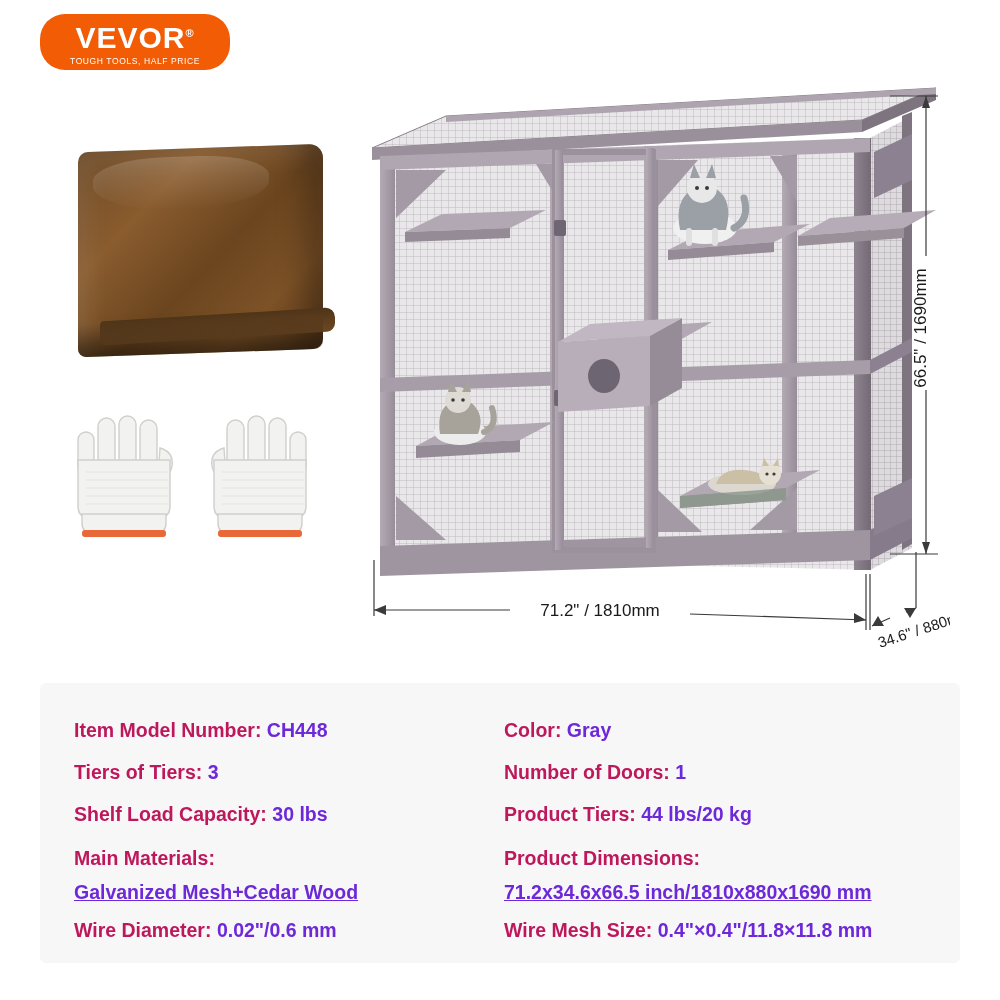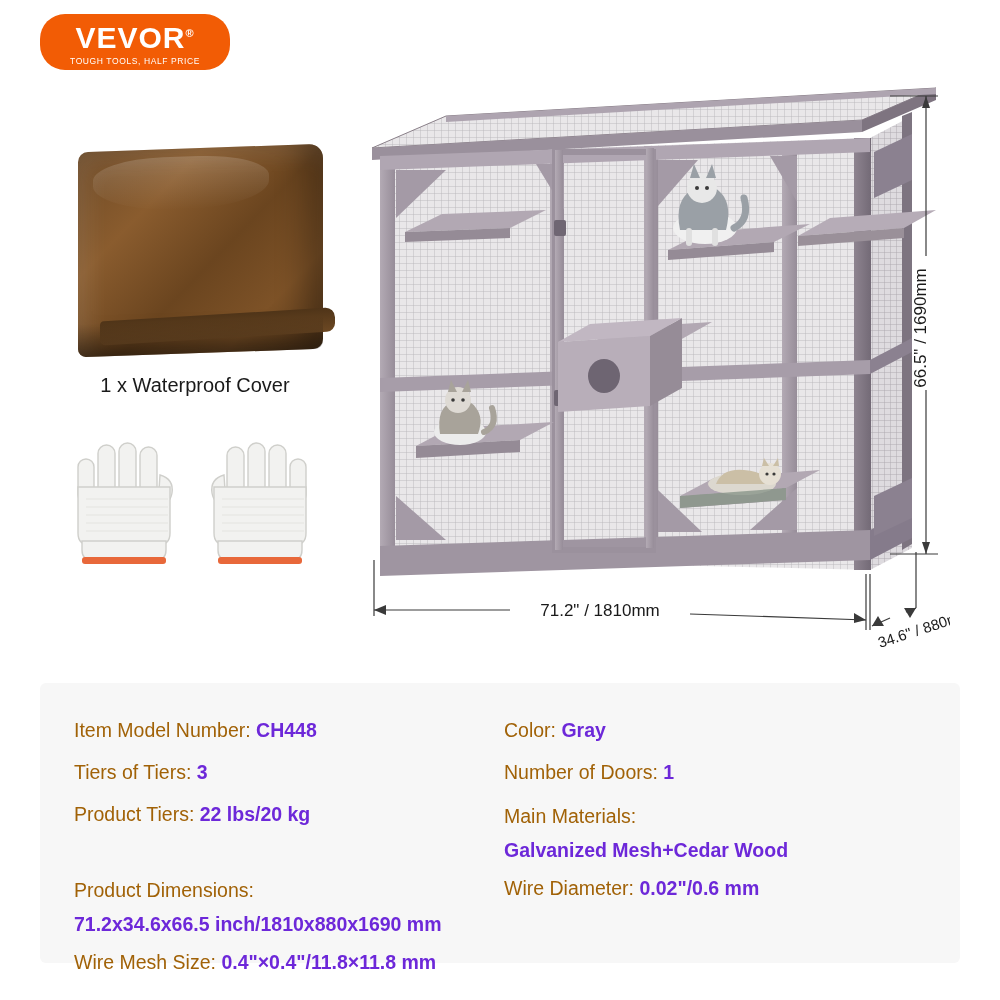--- a/index.html
+++ b/index.html
@@ -86,43 +86,42 @@
     background: #f7f7f7;
     border-radius: 6px;
     padding: 26px 34px 0 34px;
   }
   .spec-grid {
     display: grid;
     grid-template-columns: 430px 1fr;
     row-gap: 0px;
   }
   .spec-cell { font-size: 19.5px; line-height: 42px; color: #2b2b2b; }
-  .spec-cell .k { color: #a16207; }
+  .spec-cell .k { color: #be185d; font-weight: bold; }
   .spec-cell .v { font-weight: bold; color: #6d28d9; }
   .spec-cell.two-line { line-height: 34px; padding-top: 6px; }
-  .spec-cell.two-line .v { display: block; }
+  .spec-cell.two-line .v { display: block; text-decoration: underline; }
 </style>
 </head>
 <body>
 
 <div class="logo">
   <div class="logo-word">
     <span>VEVOR</span><span class="reg">®</span>
   </div>
   <div class="logo-tag">TOUGH TOOLS, HALF PRICE</div>
 </div>
 
 <div class="acc-col">
 
   <div class="cover-wrap">
     <div class="cover">
       <div class="cover-fold"></div>
     </div>
   </div>
-  <div class="cover-label">1 x Waterproof Cover</div>
 
   <div class="gloves-wrap">
     <svg class="glove left" viewBox="0 0 112 130">
       <g fill="#f2f2f0" stroke="#cfcfcb" stroke-width="1.4">
         <rect x="6" y="18" width="16" height="44" rx="8"></rect>
         <rect x="26" y="4" width="17" height="58" rx="8.5"></rect>
         <rect x="47" y="2" width="17" height="60" rx="8.5"></rect>
         <rect x="68" y="6" width="17" height="56" rx="8.5"></rect>
         <path d="M88 34 q14 4 12 18 -2 12 -14 12 z"></path>
         <path d="M6 46 h92 v46 q0 12 -12 12 H18 q-12 0 -12 -12 z"></path>
@@ -336,22 +335,26 @@
     <div class="spec-cell">
       <span class="k">Tiers of Tiers:</span>
       <span class="v">3</span>
     </div>
     <div class="spec-cell">
       <span class="k">Number of Doors:</span>
       <span class="v">1</span>
     </div>
 
     <div class="spec-cell">
+      <span class="k">Shelf Load Capacity:</span>
+      <span class="v">30 lbs</span>
+    </div>
+    <div class="spec-cell">
       <span class="k">Product Tiers:</span>
-      <span class="v">22 lbs/20 kg</span>
+      <span class="v">44 lbs/20 kg</span>
     </div>
 
     <div class="spec-cell two-line">
       <span class="k">Main Materials:</span>
       <span class="v">Galvanized Mesh+Cedar Wood</span>
     </div>
     <div class="spec-cell two-line">
       <span class="k">Product Dimensions:</span>
       <span class="v">71.2x34.6x66.5 inch/1810x880x1690 mm</span>
     </div>

